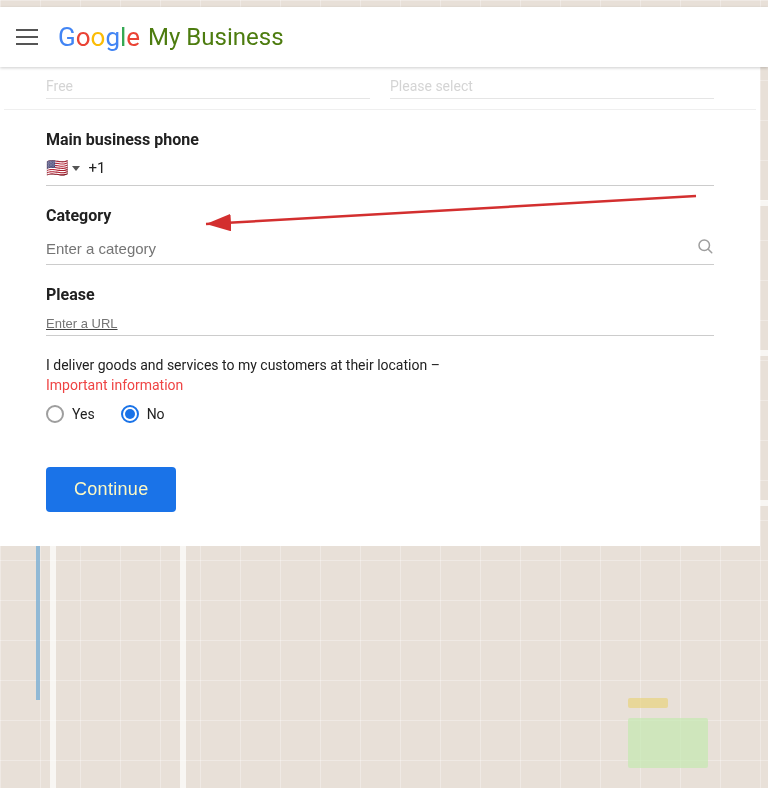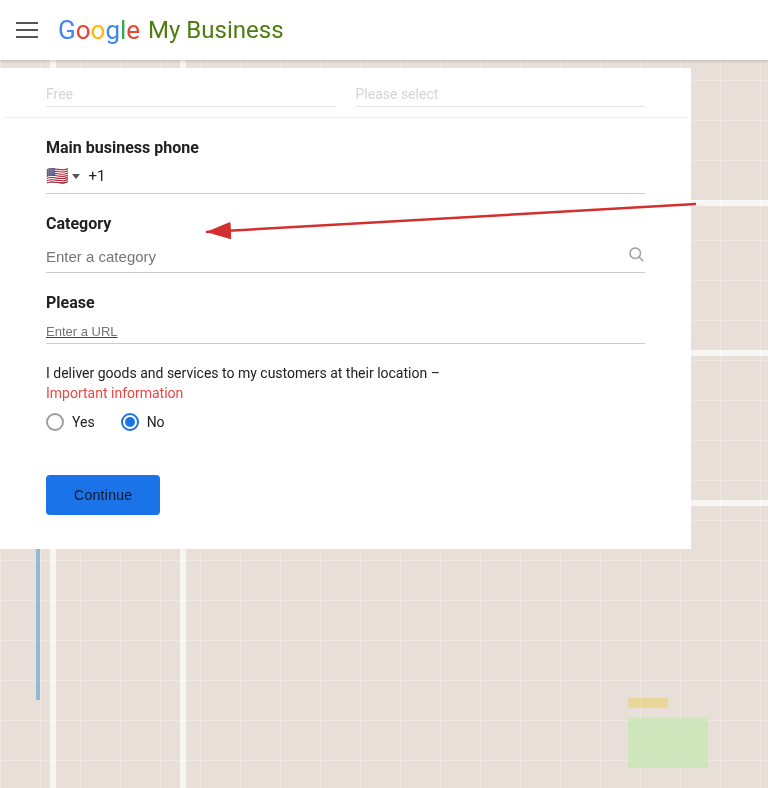--- a/index.html
+++ b/index.html
@@ -42,21 +42,21 @@
     .map-road-v {
       position: absolute;
       width: 6px;
       background: #fff;
       opacity: 0.7;
     }
 
     
     .header {
       position: absolute;
-      top: 0; left: 0; right: 0;
+      top: 7px; left: 0; right: 0;
       height: 60px;
       background: #fff;
       display: flex;
       align-items: center;
       padding: 0 16px;
       z-index: 10;
       box-shadow: 0 1px 3px rgba(0,0,0,0.2);
     }
 
     .hamburger-icon {
@@ -89,25 +89,24 @@
       font-size: 24px;
       color: #4d7c0f;
       font-weight: 400;
     }
 
     
     .panel {
       position: absolute;
       top: 60px;
       left: 0;
-      width: 691px;
+      width: 760px;
       background: #fff;
       z-index: 5;
       padding: 4px;
-      margin-top: 8px;
     }
 
     
     .top-fields {
       display: flex;
       padding: 10px 42px 10px 42px;
       border-bottom: 1px solid #e0e0e0;
       gap: 20px;
       opacity: 0.5;
     }
@@ -263,25 +262,25 @@
 
     .radio-label {
       font-size: 14px;
       color: #212121;
     }
 
     
     .continue-btn {
       margin-top: 24px;
       background: #1a73e8;
-      color: #0f172a;
+      color: #fef9c3;
       border: none;
       border-radius: 4px;
       padding: 12px 28px;
-      font-size: 14px;
+      font-size: 18px;
       font-weight: 500;
       cursor: pointer;
       letter-spacing: 0.3px;
     }
 
     
     .red-arrow-svg {
       position: absolute;
       top: -20px;
       left: -10px;

